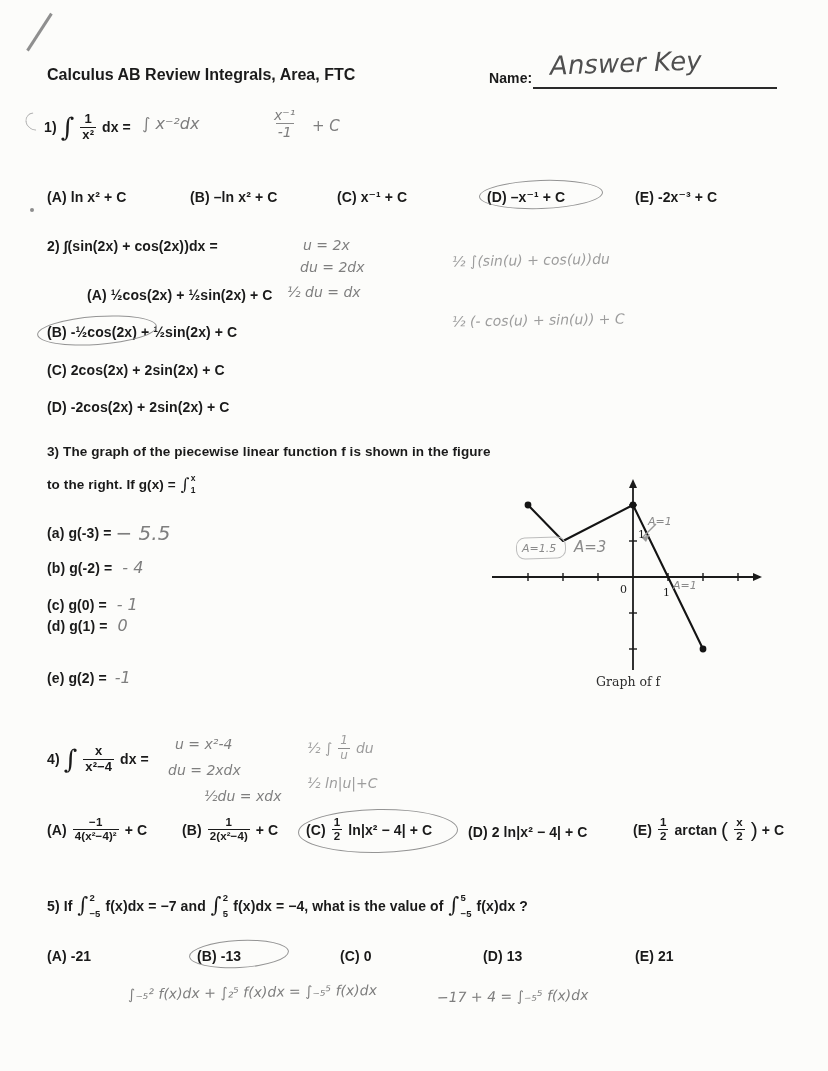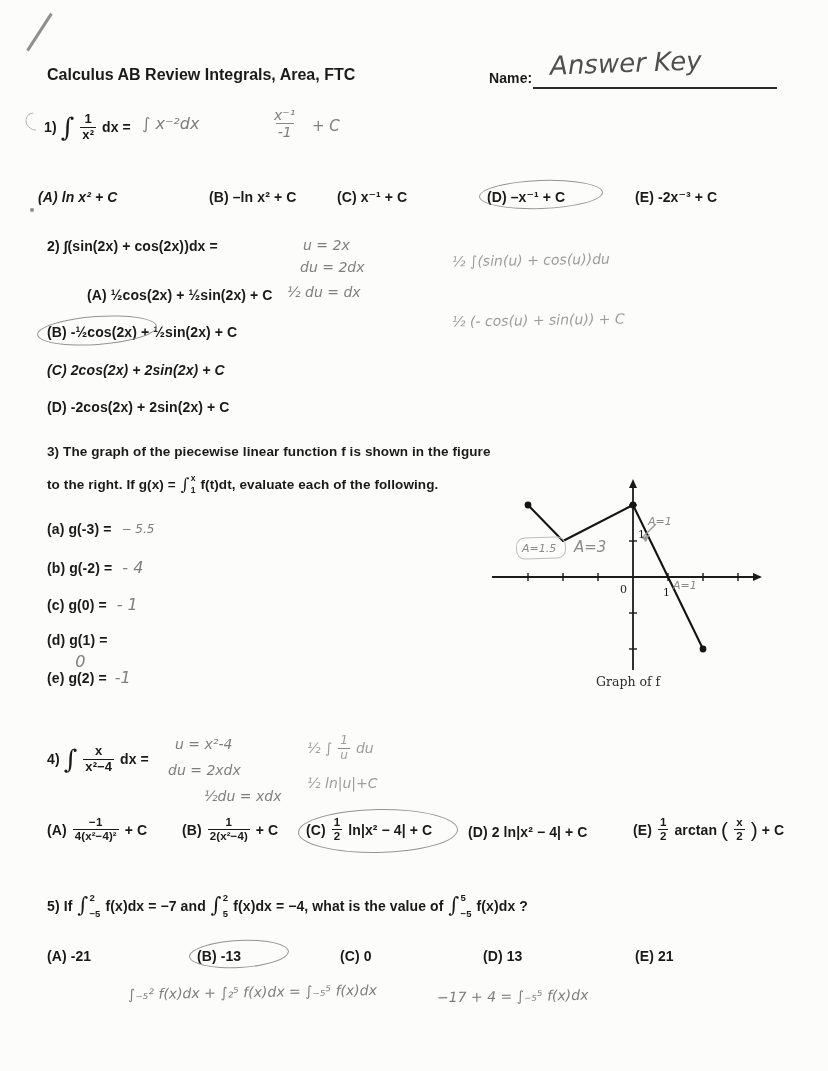--- a/index.html
+++ b/index.html
@@ -70,73 +70,72 @@
       <span>dx =</span>
     </div>
     <div class="abs hw" style="left:142px; top:114px; font-size:16px;">∫ x⁻²dx</div>
     <div class="abs frac hwf hw" style="left:270px; top:107px; font-size:14px;">
         <span class="num">x⁻¹</span>
         <span class="den">-1</span>
       </div>
     <div class="abs hw" style="left:312px; top:117px; font-size:15px;">+ C</div>
 
     <div>
-      <span class="abs printed" style="left:38px;  top:189px;font-style:italic;">(A) ln x² + C</span>
-      <span class="abs printed" style="left:190px; top:189px;margin-left:19px;">(B) –ln x² + C</span>
+      <span class="abs printed" style="left:47px;  top:189px;">(A) ln x² + C</span>
+      <span class="abs printed" style="left:190px; top:189px;">(B) –ln x² + C</span>
       <span class="abs printed" style="left:337px; top:189px;">(C) x⁻¹ + C</span>
       <span class="abs printed" style="left:487px; top:189px;">(D) –x⁻¹ + C</span>
       <span class="abs printed" style="left:635px; top:189px;">(E) -2x⁻³ + C</span>
       <div class="ellipse" style="left:479px; top:180px; width:124px; height:29px; transform:rotate(-2deg);"></div>
     </div>
   </div>
 
   <div>
     <div class="abs printed" style="left:47px; top:238px;">2) ∫(sin(2x) + cos(2x))dx =</div>
     <div class="abs hw" style="left:303px; top:237px; font-size:14px;">u = 2x</div>
     <div class="abs hw" style="left:300px; top:259px; font-size:14px;">du = 2dx</div>
     <div class="abs hw" style="left:287px; top:284px; font-size:14px;">½ du = dx</div>
     <div class="abs hw hwl" style="left:452px; top:252px; font-size:14px; transform:rotate(-1deg);">½ ∫(sin(u) + cos(u))du</div>
     <div class="abs hw hwl" style="left:452px; top:312px; font-size:14px; transform:rotate(-1deg);">½ (- cos(u) + sin(u)) + C</div>
 
     <div>
       <span class="abs printed" style="left:47px; top:287px;margin-left:40px;">(A) ½cos(2x) + ½sin(2x) + C</span>
       <span class="abs printed" style="left:47px; top:324px;">(B) -½cos(2x) + ½sin(2x) + C</span>
-      <span class="abs printed" style="left:47px; top:362px;font-style:italic;">(C) 2cos(2x) + 2sin(2x) + C</span>
+      <span class="abs printed" style="left:47px; top:362px;">(C) 2cos(2x) + 2sin(2x) + C</span>
       <span class="abs printed" style="left:47px; top:399px;">(D) -2cos(2x) + 2sin(2x) + C</span>
       <div class="ellipse" style="left:37px; top:316px; width:120px; height:29px; transform:rotate(-4deg);"></div>
     </div>
   </div>
 
   <div>
     <div class="abs printed" style="left:47px; top:444px; font-size:13.5px;">3) The graph of the piecewise linear function f is shown in the figure</div>
     <div class="abs mrow printed" style="left:47px; top:474px; font-size:13.5px;">
       <span>to the right.  If g(x) =</span>
       <span class="mint smint">
           <span class="isym">∫</span>
           <span class="b">
             <span>x</span>
             <span>1</span>
           </span>
         </span>
-      <span>f(t)dt, evaluate each of the following.</span>
     </div>
 
     <div class="abs mrow" style="left:47px; top:521px;">
       <span class="printed">(a) g(-3) =</span>
-      <span class="hw" style="font-size:12px; margin-left:6px;">− 5.5</span>
+      <span class="hw" style="font-size:20px; ">− 5.5</span>
     </div>
     <div class="abs mrow" style="left:47px; top:558px;">
       <span class="printed">(b) g(-2) =</span>
       <span class="hw" style="font-size:16px; margin-left:6px;">- 4</span>
     </div>
     <div class="abs mrow" style="left:47px; top:595px;">
       <span class="printed">(c) g(0)  =</span>
       <span class="hw" style="font-size:16px; margin-left:6px;">- 1</span>
     </div>
-    <div class="abs mrow" style="left:47px; top:632px;flex-direction:column;">
+    <div class="abs mrow" style="left:47px; top:616px;">
       <span class="printed">(d) g(1) =</span>
       <span class="hw" style="font-size:16px; margin-left:6px;">0</span>
     </div>
     <div class="abs mrow" style="left:47px; top:668px;">
       <span class="printed">(e) g(2) =</span>
       <span class="hw" style="font-size:16px; margin-left:4px;">-1</span>
     </div>
 
     <div class="abs" style="left:478px; top:468px; width:302px; height:240px;">
       <svg width="302" height="240">

